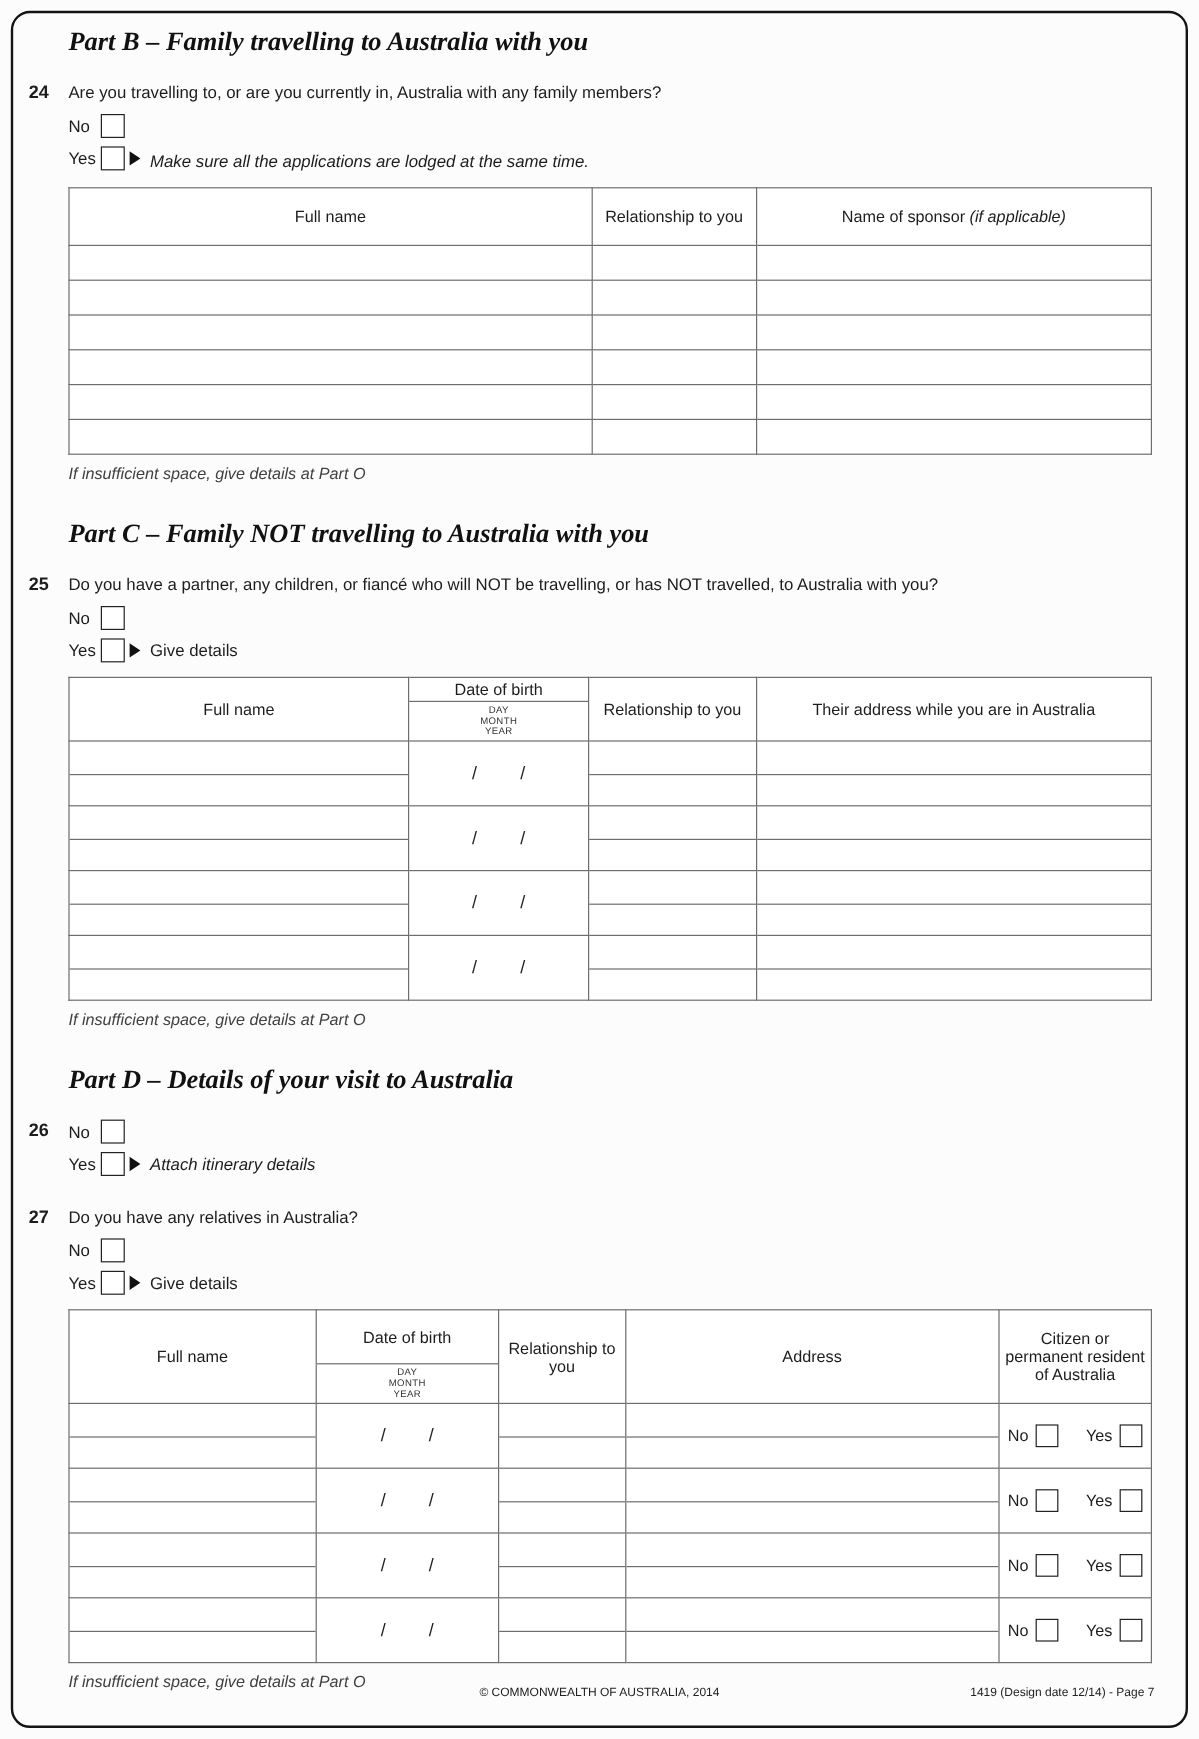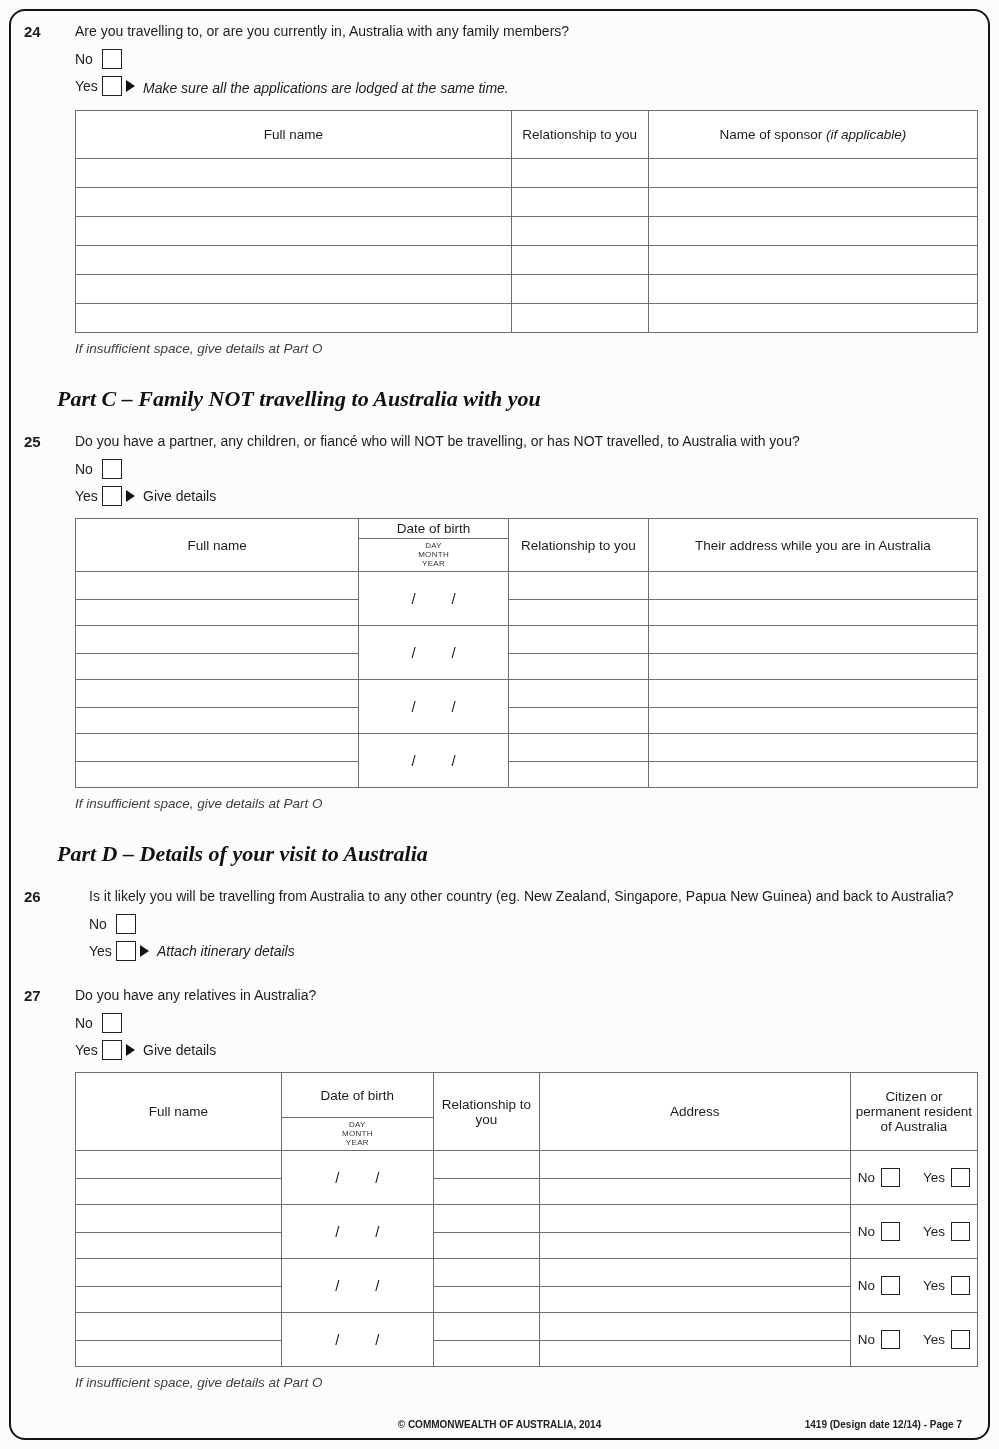--- a/index.html
+++ b/index.html
@@ -22,21 +22,21 @@
   .part-title {
     font-family:"Liberation Serif", serif;
     font-style:italic; font-weight:600;
     font-size:22px; color:#111;
     margin-left:33px; margin-bottom:20px;
   }
   .section-gap { margin-top:30px; }
 
   .question { display:flex; align-items:flex-start; }
   .qnum { width:33px; font-weight:bold; font-size:15px; padding-top:1px; }
-  .qbody { flex:1;margin-left:32px; }
+  .qbody { flex:1; }
   .qtext { font-size:14px; margin-bottom:9px; line-height:18px; }
 
   .cb-row { display:flex; align-items:flex-start; margin-bottom:7px; }
   .cb-label { display:inline-block; width:27px; font-size:14px; line-height:20px; }
   .checkbox {
     width:20px; height:20px; border:1.6px solid #222;
     display:inline-block; background:#fff; flex:0 0 auto;
   }
   .arrow {
     width:0; height:0; margin-left:4px; margin-top:4px;
@@ -79,31 +79,32 @@
   .cit {
     display:flex; justify-content:space-between; align-items:center;
     height:100%; padding:0 7px; font-size:13.5px;
   }
   .cit .pair { display:flex; align-items:center; gap:6px; }
   .cit .checkbox { width:19px; height:19px; }
 
   .footnote { font-style:italic; font-size:13.5px; margin-top:8px; color:#404040; }
   .tablewrap { margin-top:2px; }
 
-  .footer { position:absolute; left:0; right:0; bottom:8px; height:13px; font-size:10px; color:#222;font-weight:bold; }
+  .footer { position:absolute; left:0; right:0; bottom:22px; height:13px; font-size:10px; color:#222; }
   .footer-center { position:absolute; left:0; right:0; text-align:center; }
   .footer-right { position:absolute; right:28px; top:0; }
 </style>
 </head>
 <body>
 
 <div class="page-border"></div>
 
 <div class="content">
 
+  <div class="part-title">Part B – Family travelling to Australia with you</div>
 
   <div class="question">
     <div class="qnum">24</div>
     <div class="qbody">
       <div class="qtext">Are you travelling to, or are you currently in, Australia with any family members?</div>
 
       <div class="cb-row">
         <span class="cb-label">No</span>
         <span class="checkbox"></span>
       </div>
@@ -286,21 +287,20 @@
 
       <div class="footnote">If insufficient space, give details at Part O</div>
     </div>
   </div>
 
   <div class="part-title section-gap">Part D – Details of your visit to Australia</div>
 
   <div class="question">
     <div class="qnum">26</div>
     <div class="qbody">
-      <div class="qtext">Is it likely you will be travelling from Australia to any other country (eg. New Zealand, Singapore, Papua New Guinea) and back to Australia?</div>
       <div class="cb-row">
         <span class="cb-label">No</span>
         <span class="checkbox"></span>
       </div>
       <div class="cb-row">
         <span class="cb-label">Yes</span>
         <span class="checkbox"></span>
         <span class="arrow"></span>
         <div class="yes-detail instr-italic">Attach itinerary details</div>
       </div>

